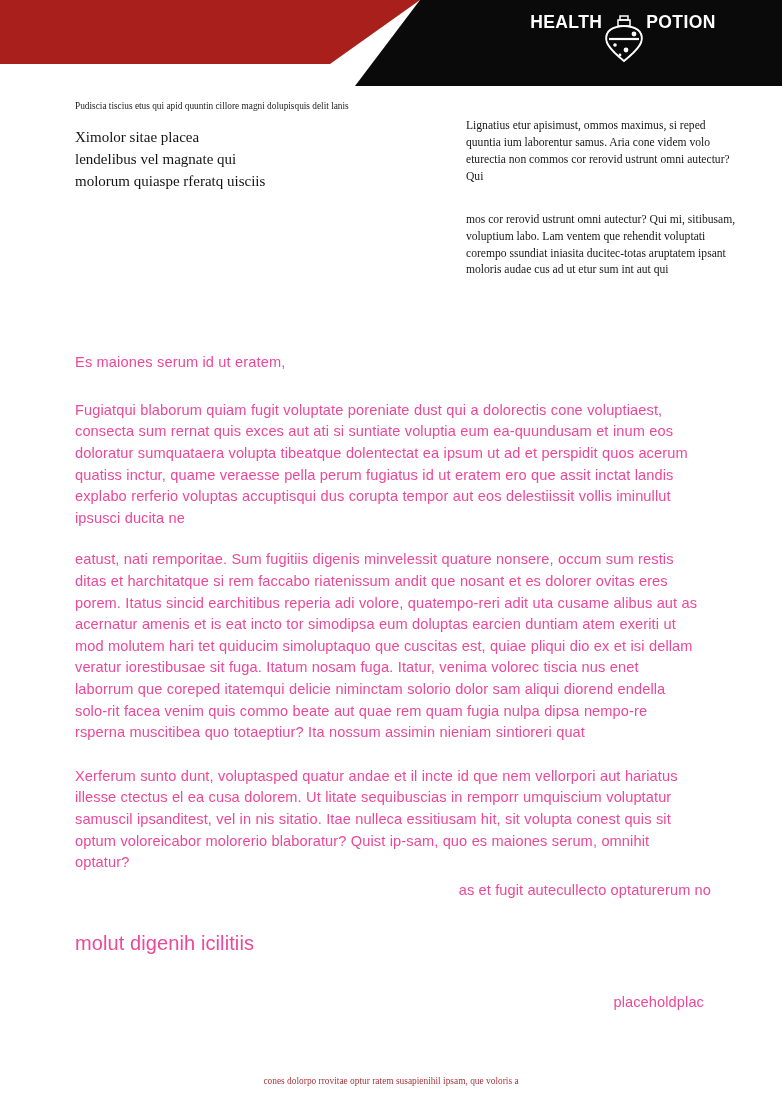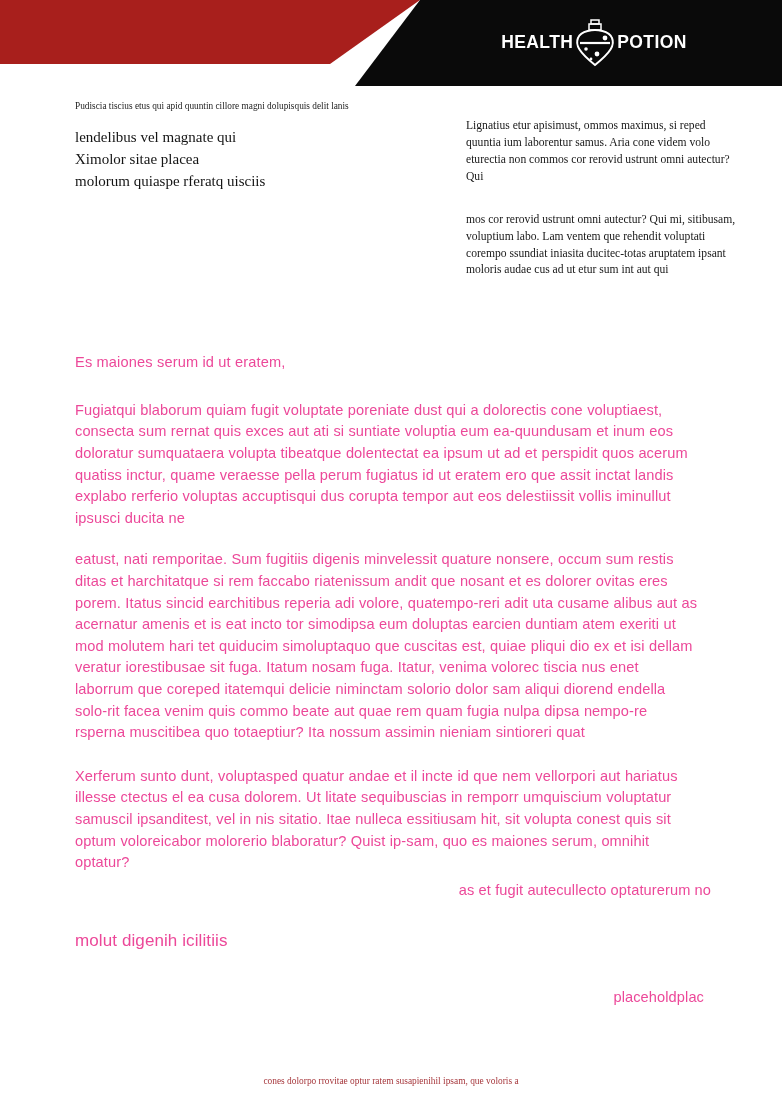--- a/index.html
+++ b/index.html
@@ -31,26 +31,26 @@
   .header-shape {
     position: absolute;
     left: 0;
     top: 0;
     width: 782px;
     height: 90px;
     display: block;
   }
   .logo-wrap {
     position: absolute;
-    left: 499px;
+    left: 528px;
     top: 14px;
     width: 190px;
     height: 58px;
     display: flex;
-    align-items: center;
+    align-items: flex-start;
     justify-content: center;
     gap: 2px;
   }
   .logo-word {
     color: #ffffff;
     font-family: "Liberation Sans", sans-serif;
     font-weight: bold;
     font-size: 17.5px;
     letter-spacing: 0.4px;
     line-height: 1;
@@ -126,21 +126,21 @@
     margin-bottom: 22px;
   }
   .closing-a {
     font-size: 14.6px;
     line-height: 1.5;
     letter-spacing: 0.1px;
     margin: 6px 0 26px 0;
     text-align: right;
   }
   .closing-b {
-    font-size: 17px;
+    font-size: 20px;
     line-height: 1.5;
     letter-spacing: 0.1px;
     margin: 0 0 34px 0;
   }
   .signature {
     font-size: 14.6px;
     line-height: 1.5;
     letter-spacing: 0.1px;
     text-align: right;
     margin: 5px;
@@ -192,22 +192,22 @@
         <circle cx="18" cy="41" r="1.4" fill="#ffffff"></circle>
       </svg>
 
       <span class="logo-word">POTION</span>
     </div>
   </div>
 
   <div class="ref-line">Pudiscia tiscius etus qui apid quuntin cillore magni dolupisquis delit lanis</div>
 
   <div class="addr-block">
+    <div>Ximolor sitae placea</div>
     <div>lendelibus vel magnate qui</div>
-    <div>Ximolor sitae placea</div>
     <div>molorum quiaspe rferatq uisciis</div>
   </div>
 
   <div class="right-col">
     <div>Lignatius etur apisimust, ommos maximus, si reped quuntia ium laborentur samus. Aria cone videm volo eturectia non commos cor rerovid ustrunt omni autectur? Qui</div>
     <div class="rc-gap"></div>
     <div>mos cor rerovid ustrunt omni autectur? Qui mi, sitibusam, voluptium labo. Lam ventem que rehendit voluptati corempo ssundiat iniasita ducitec-totas aruptatem ipsant moloris audae cus ad ut etur sum int aut qui</div>
   </div>
 
   <div class="body-area">

